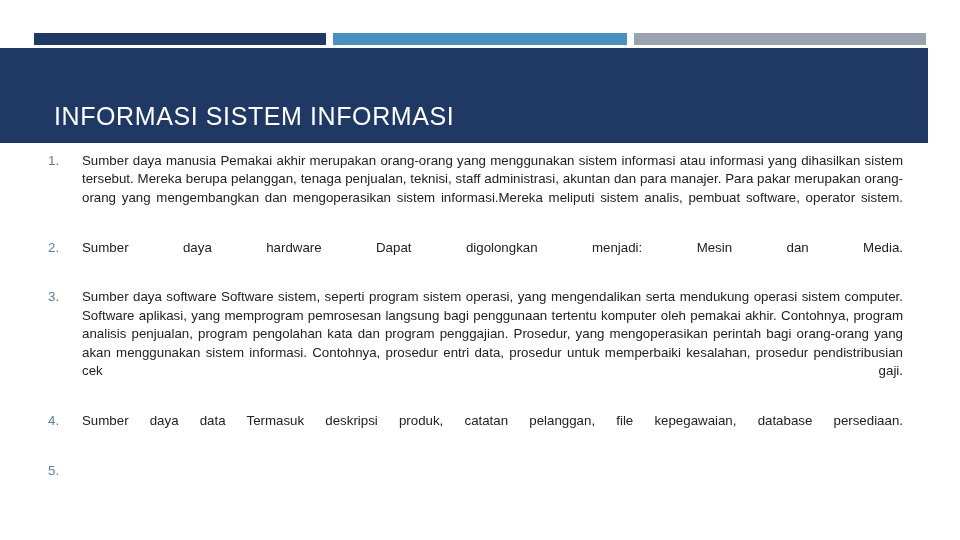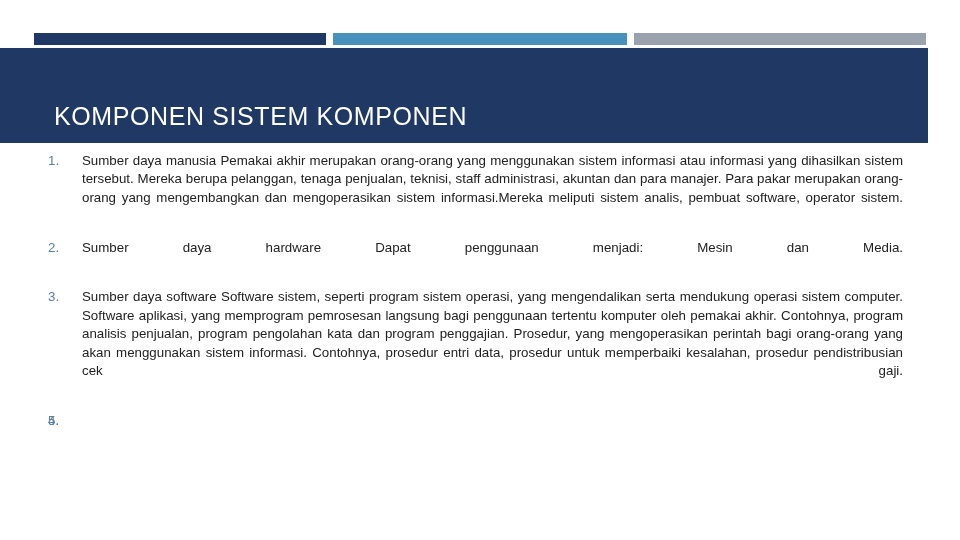--- a/index.html
+++ b/index.html
@@ -112,43 +112,44 @@
 
 <div class="slide">
 
   <div class="accent-rule">
     <div class="accent-seg dark"></div>
     <div class="accent-seg mid"></div>
     <div class="accent-seg light"></div>
   </div>
 
   <div class="title-band">
-    <div class="title-text">KOMPONEN SISTEM KOMPONEN</div>
+    <div class="title-text">INFORMASI SISTEM INFORMASI</div>
   </div>
 
   <div class="body-area">
     <ol class="bullet-list">
 
       <li class="bullet-item">
         <span class="bullet-num">1.</span>
         <span class="bullet-text">Sumber daya manusia  Pemakai akhir merupakan orang-orang yang menggunakan sistem informasi atau informasi yang dihasilkan sistem tersebut. Mereka berupa pelanggan, tenaga penjualan, teknisi, staff administrasi, akuntan dan para manajer. Para pakar merupakan orang-orang yang mengembangkan dan mengoperasikan sistem informasi.Mereka meliputi sistem analis, pembuat software, operator sistem.</span>
       </li>
 
       <li class="bullet-item">
         <span class="bullet-num">2.</span>
-        <span class="bullet-text">Sumber daya hardware  Dapat penggunaan menjadi: Mesin dan Media.</span>
+        <span class="bullet-text">Sumber daya hardware  Dapat digolongkan menjadi: Mesin dan Media.</span>
       </li>
 
       <li class="bullet-item">
         <span class="bullet-num">3.</span>
         <span class="bullet-text">Sumber daya software Software sistem, seperti program sistem operasi, yang mengendalikan serta mendukung operasi sistem computer. Software aplikasi, yang memprogram pemrosesan langsung bagi penggunaan tertentu komputer oleh pemakai akhir. Contohnya, program analisis penjualan, program pengolahan kata dan program penggajian. Prosedur, yang mengoperasikan perintah bagi orang-orang yang akan menggunakan sistem informasi. Contohnya, prosedur entri data, prosedur untuk memperbaiki kesalahan, prosedur pendistribusian cek gaji.</span>
       </li>
 
       <li class="bullet-item">
         <span class="bullet-num">4.</span>
+        <span class="bullet-text">Sumber daya data Termasuk deskripsi produk, catatan pelanggan, file kepegawaian, database persediaan.</span>
       </li>
 
       <li class="bullet-item">
         <span class="bullet-num">5.</span>
       </li>
 
     </ol>
   </div>
 
 </div>

